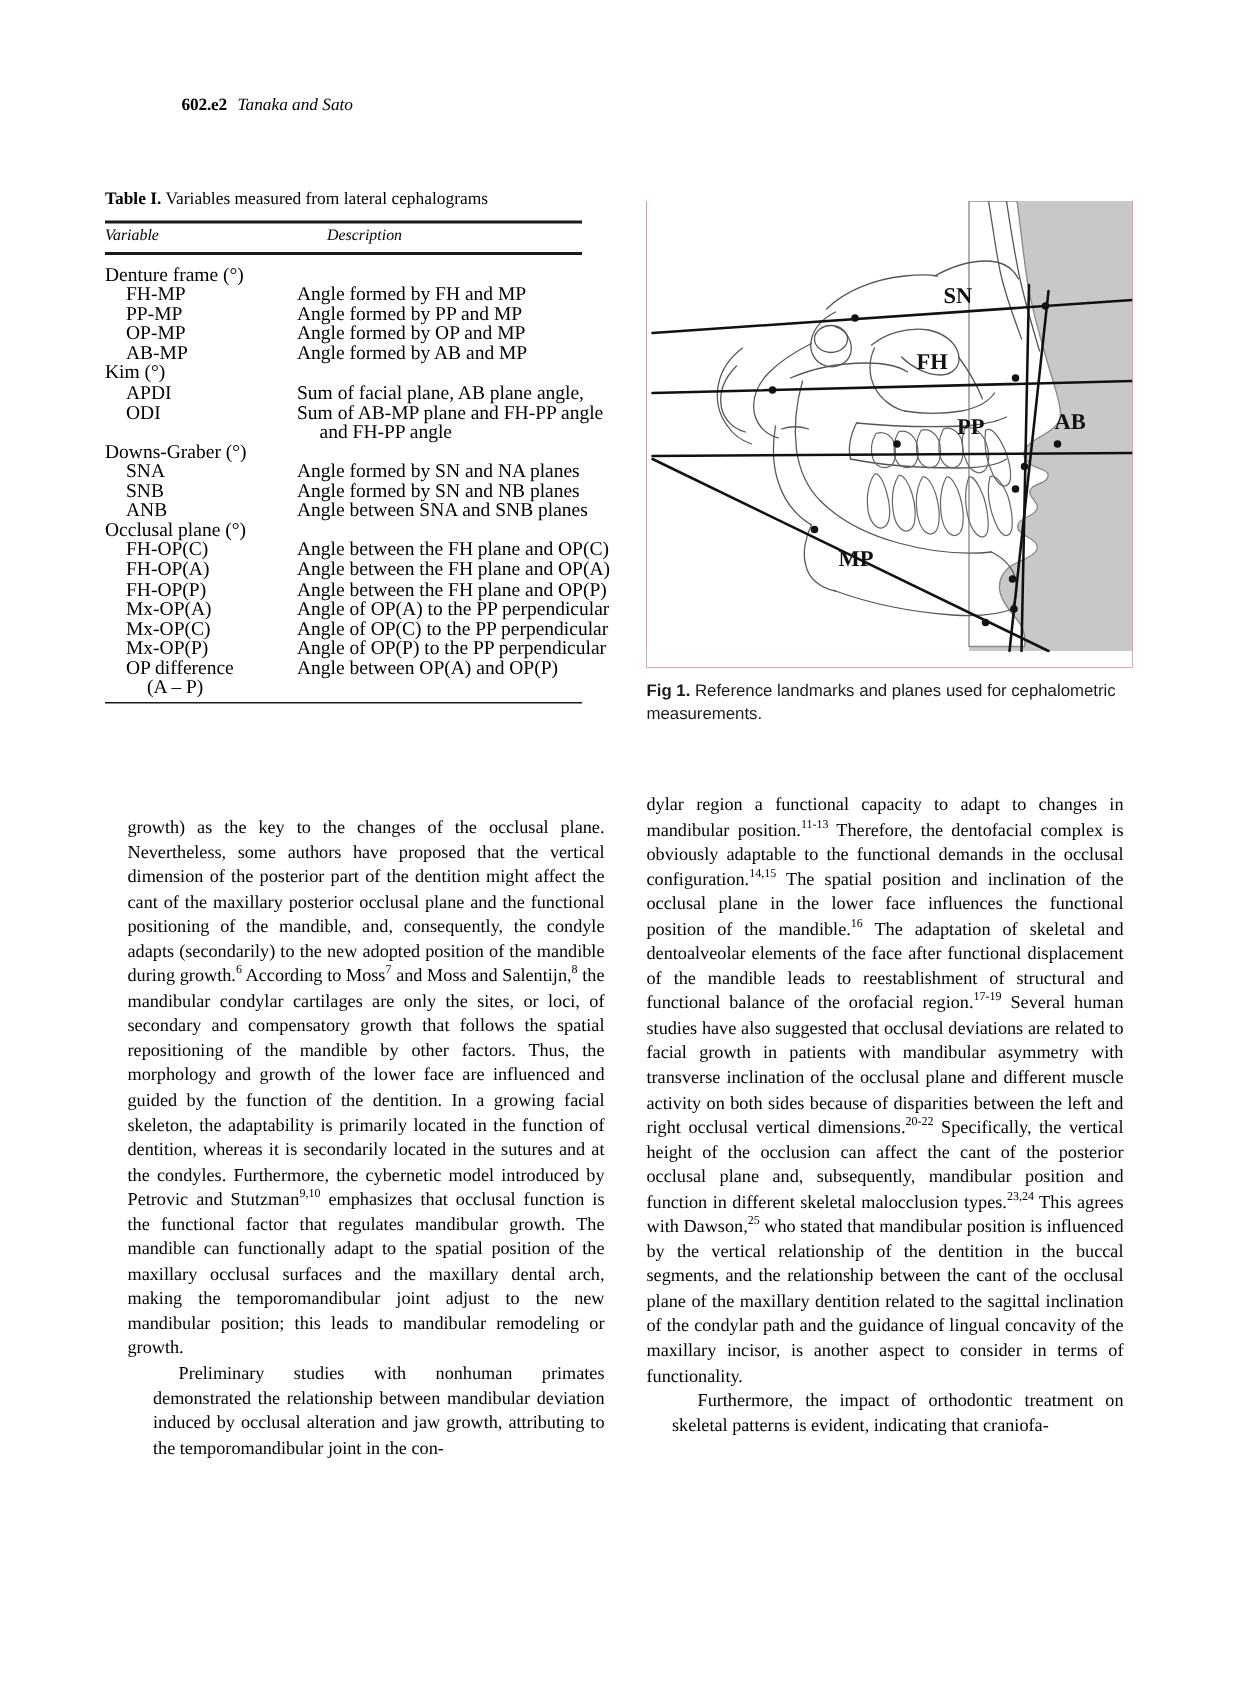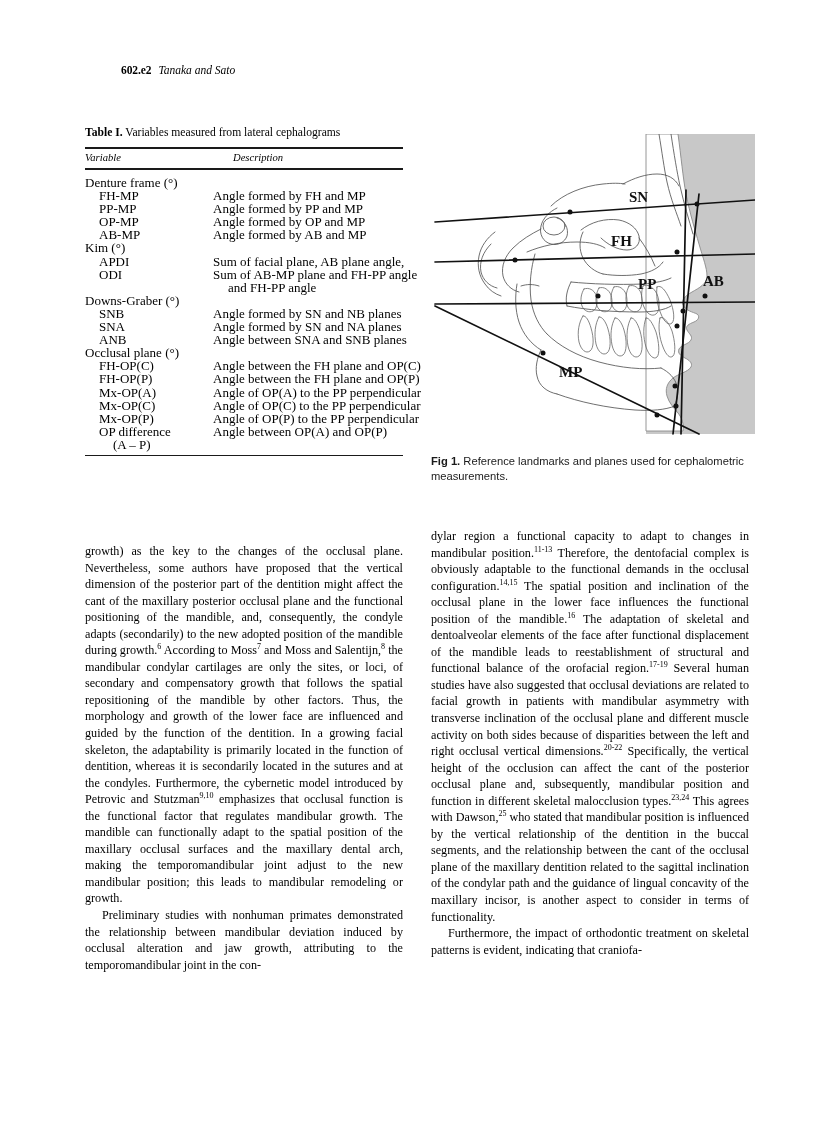--- a/index.html
+++ b/index.html
@@ -48,21 +48,21 @@
     text-align: right;
     font-style: italic;
     font-size: 11.3px;
     line-height: 15px;
     white-space: nowrap;
   }
 
   
   #table-block {
     position: absolute;
-    left: 85px;
+    left: 70px;
     top: 126px;
     width: 318px;
   }
   #table-caption {
     font-size: 11.6px;
     margin-bottom: 8px;
     white-space: nowrap;
   }
   #table-caption .tbl-label {
     font-weight: bold;
@@ -162,20 +162,21 @@
     text-justify: inter-word;
     hyphens: manual;
   }
   #col-left { left: 85px; }
   #col-right { left: 431px; top: 528px; }
   .col p {
     margin: 0;
   }
   .col p.indent {
     text-indent: 17px;
+    margin-left: 17px;
   }
   .col sup {
     font-size: 8px;
     vertical-align: super;
     line-height: 0;
   }
 </style>
 </head>
 <body>
 
@@ -228,37 +229,41 @@
         <span class="desc">Sum of AB-MP plane and FH-PP angle</span>
       </div>
       <div class="trow item">
         <span class="var"></span>
         <span class="desc indent">and FH-PP angle</span>
       </div>
       <div class="trow group">
         <span class="var">Downs-Graber (°)</span>
       </div>
       <div class="trow item">
+        <span class="var">SNA</span>
+        <span class="desc">Angle formed by SN and NA planes</span>
+      </div>
+      <div class="trow item">
         <span class="var">SNB</span>
         <span class="desc">Angle formed by SN and NB planes</span>
       </div>
       <div class="trow item">
-        <span class="var">SNA</span>
-        <span class="desc">Angle formed by SN and NA planes</span>
-      </div>
-      <div class="trow item">
         <span class="var">ANB</span>
         <span class="desc">Angle between SNA and SNB planes</span>
       </div>
       <div class="trow group">
         <span class="var">Occlusal plane (°)</span>
       </div>
       <div class="trow item">
         <span class="var">FH-OP(C)</span>
         <span class="desc">Angle between the FH plane and OP(C)</span>
+      </div>
+      <div class="trow item">
+        <span class="var">FH-OP(A)</span>
+        <span class="desc">Angle between the FH plane and OP(A)</span>
       </div>
       <div class="trow item">
         <span class="var">FH-OP(P)</span>
         <span class="desc">Angle between the FH plane and OP(P)</span>
       </div>
       <div class="trow item">
         <span class="var">Mx-OP(A)</span>
         <span class="desc">Angle of OP(A) to the PP perpendicular</span>
       </div>
       <div class="trow item">

